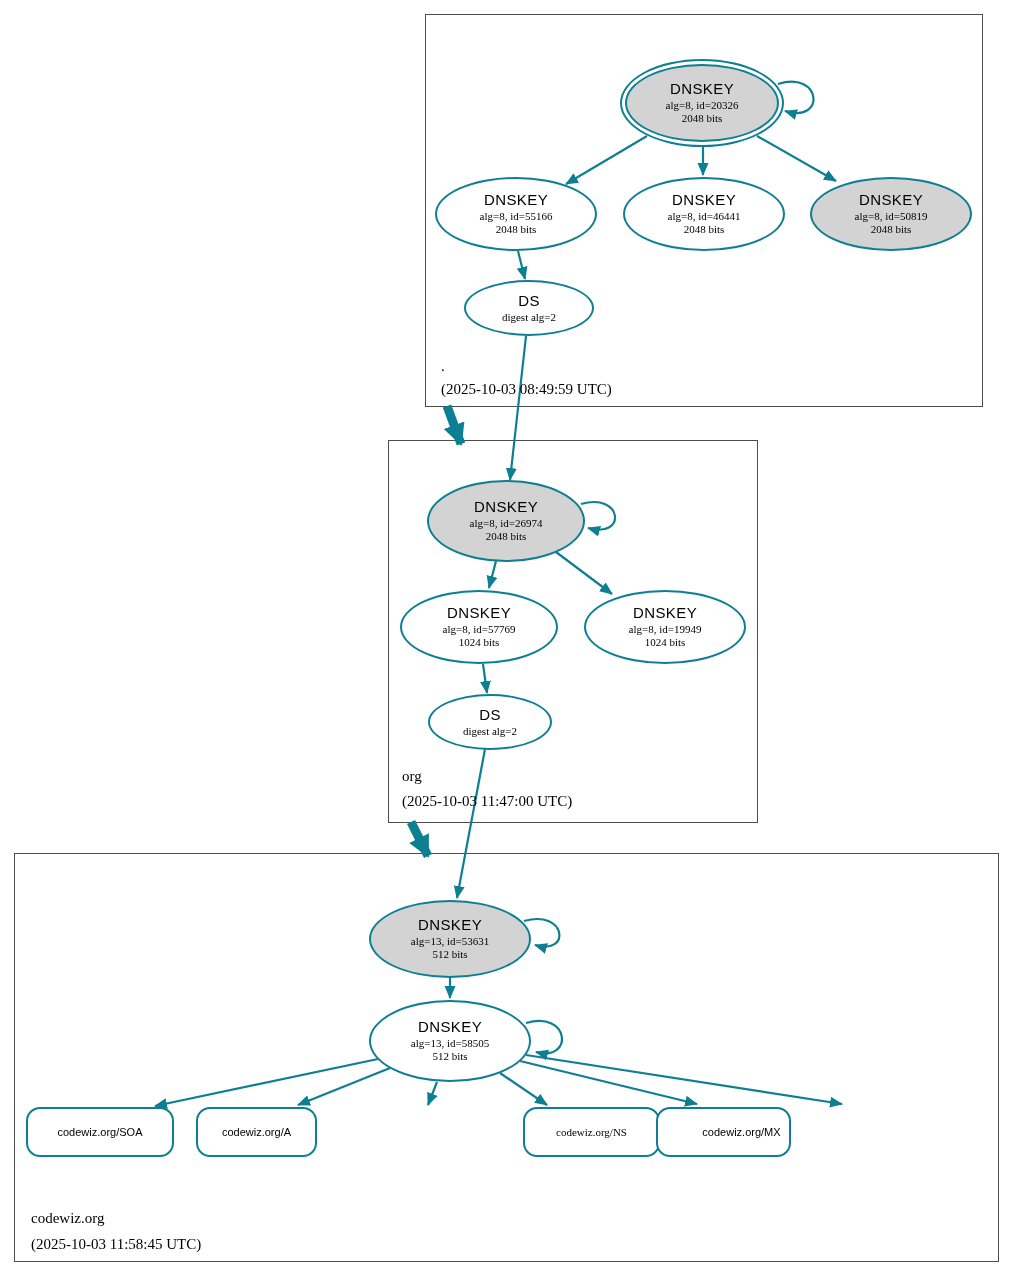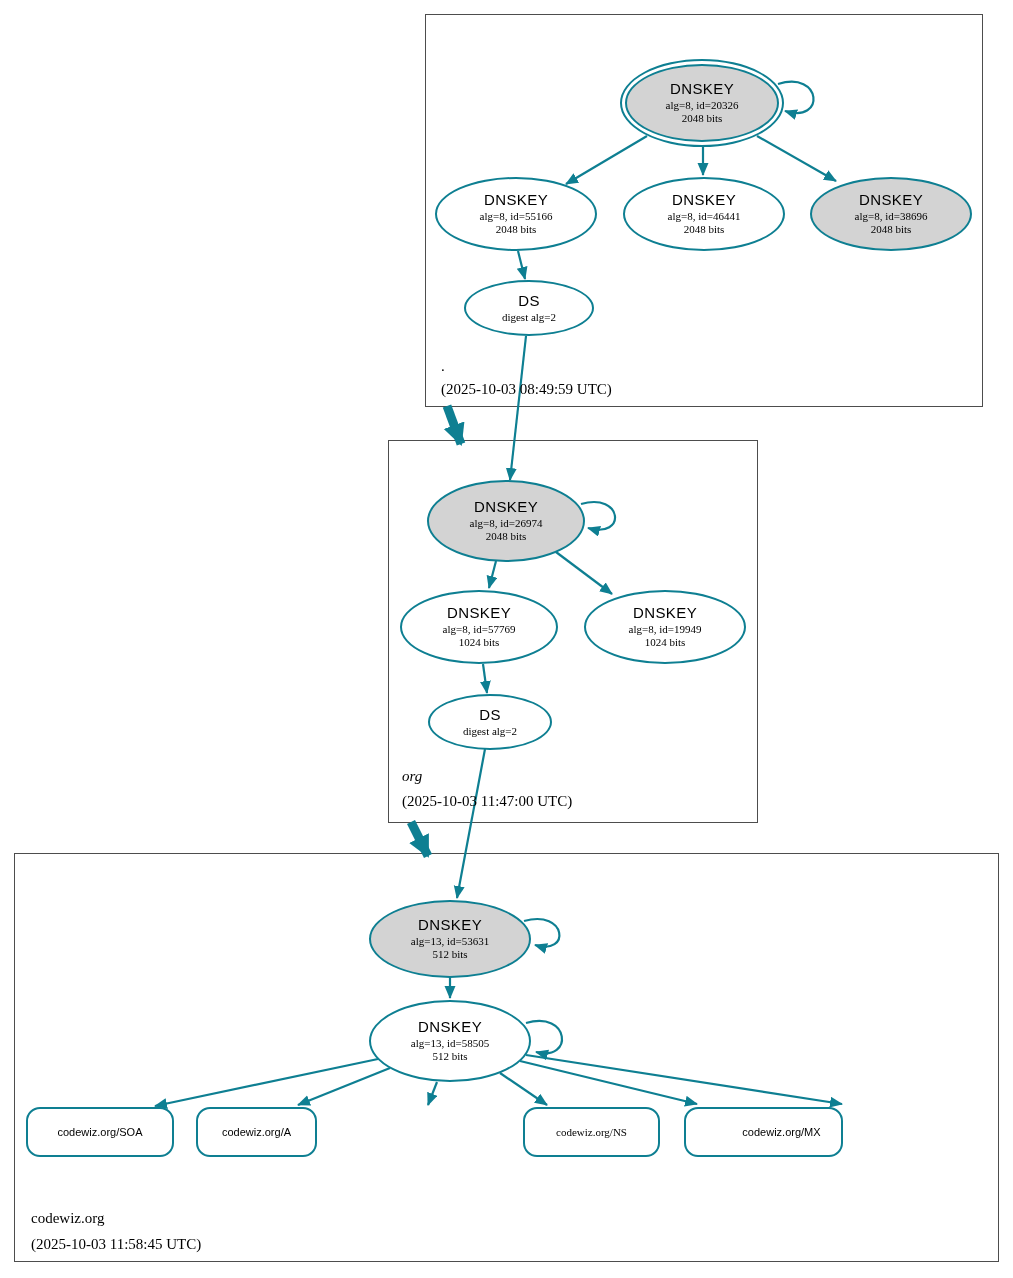--- a/index.html
+++ b/index.html
@@ -115,21 +115,21 @@
     <div class="node-text">
       <span class="node-title">DNSKEY</span>
       <span class="node-detail">alg=8, id=46441</span>
       <span class="node-detail">2048 bits</span>
     </div>
   </div>
 
   <div class="node gray" style="left:810px;top:177px;width:162px;height:74px;">
     <div class="node-text">
       <span class="node-title">DNSKEY</span>
-      <span class="node-detail">alg=8, id=38696</span>
+      <span class="node-detail">alg=8, id=50819</span>
       <span class="node-detail">2048 bits</span>
     </div>
   </div>
 
   <div class="node" style="left:464px;top:280px;width:130px;height:56px;">
     <div class="node-text">
       <span class="node-title">DS</span>
       <span class="node-detail">digest alg=2</span>
     </div>
   </div>
@@ -161,21 +161,21 @@
     </div>
   </div>
 
   <div class="node" style="left:428px;top:694px;width:124px;height:56px;">
     <div class="node-text">
       <span class="node-title">DS</span>
       <span class="node-detail">digest alg=2</span>
     </div>
   </div>
 
-  <div class="zone-label" style="left:402px;top:768px;font-style:italic;">org</div>
+  <div class="zone-label" style="left:402px;top:768px;">org</div>
   <div class="zone-label" style="left:402px;top:793px;">(2025-10-03 11:47:00 UTC)</div>
 
   <div class="node gray" style="left:369px;top:900px;width:162px;height:78px;">
     <div class="node-text">
       <span class="node-title">DNSKEY</span>
       <span class="node-detail">alg=13, id=53631</span>
       <span class="node-detail">512 bits</span>
     </div>
   </div>
 
@@ -183,18 +183,18 @@
     <div class="node-text">
       <span class="node-title">DNSKEY</span>
       <span class="node-detail">alg=13, id=58505</span>
       <span class="node-detail">512 bits</span>
     </div>
   </div>
 
   <div class="rrset" style="left:26px;width:148px;">codewiz.org/SOA</div>
   <div class="rrset" style="left:196px;width:121px;">codewiz.org/A</div>
   <div class="rrset" style="left:523px;width:137px;font-family:Liberation Serif, serif;">codewiz.org/NS</div>
-  <div class="rrset" style="left:684px;width:159px;padding-left:36px;">codewiz.org/MX</div>
+  <div class="rrset" style="left:656px;width:135px;padding-left:36px;">codewiz.org/MX</div>
 
   <div class="zone-label" style="left:31px;top:1210px;">codewiz.org</div>
   <div class="zone-label" style="left:31px;top:1236px;">(2025-10-03 11:58:45 UTC)</div>
 
 </div>
 
 </body></html>

